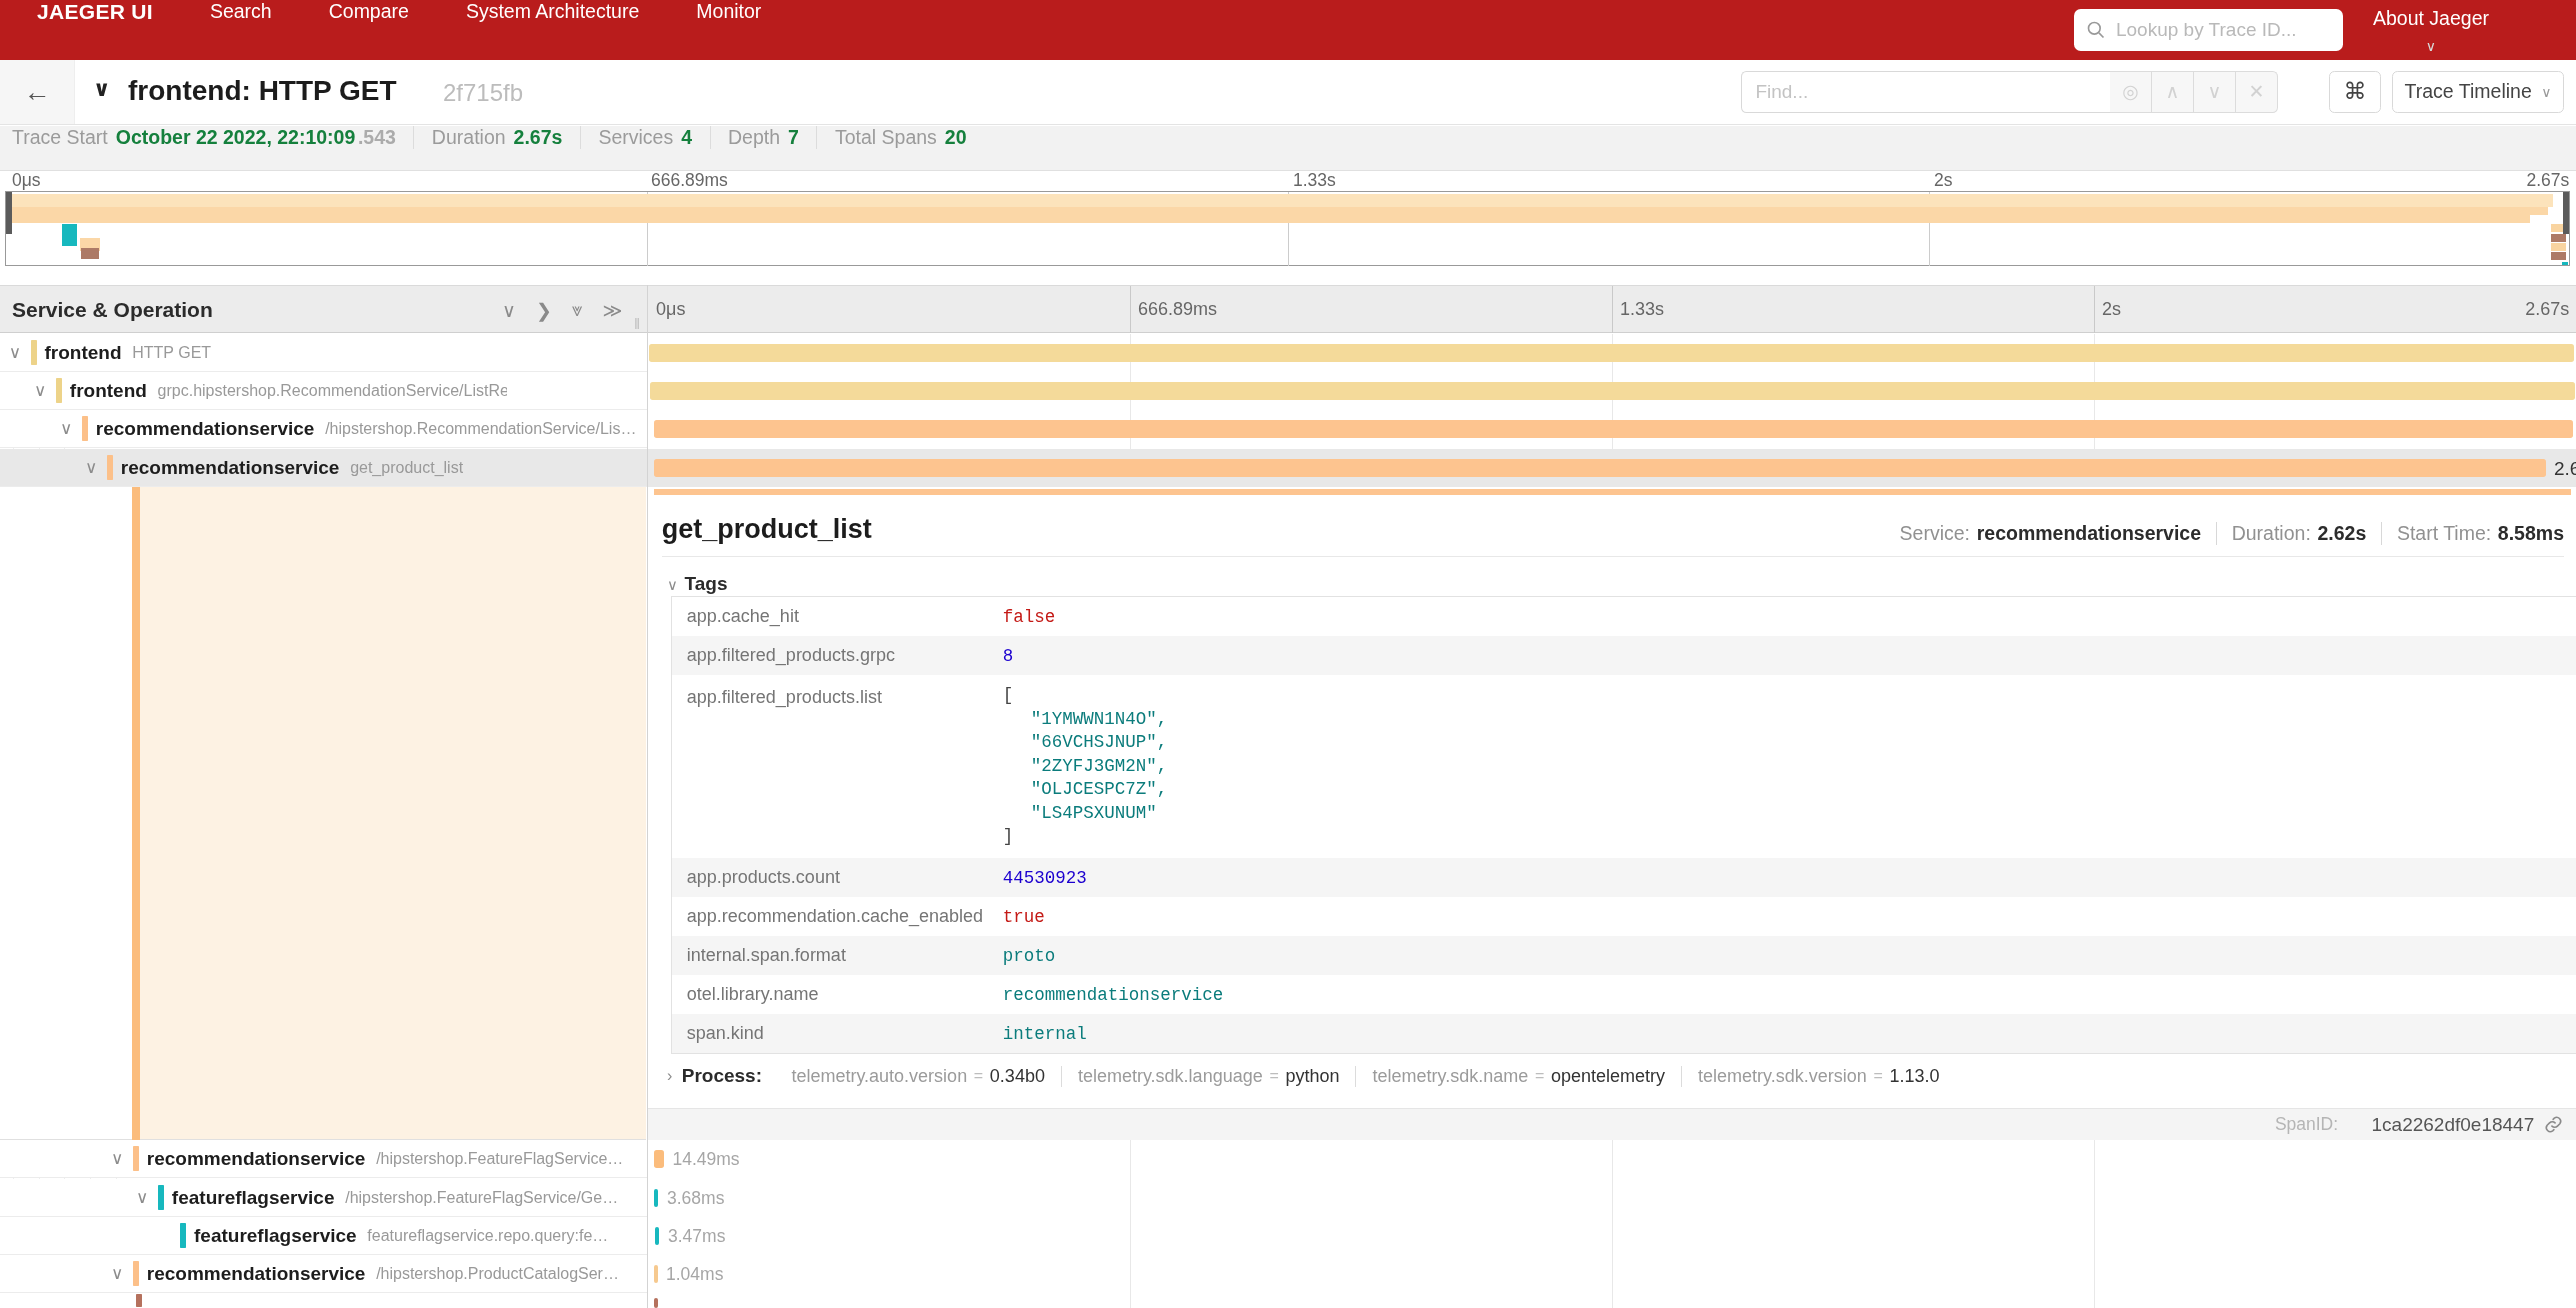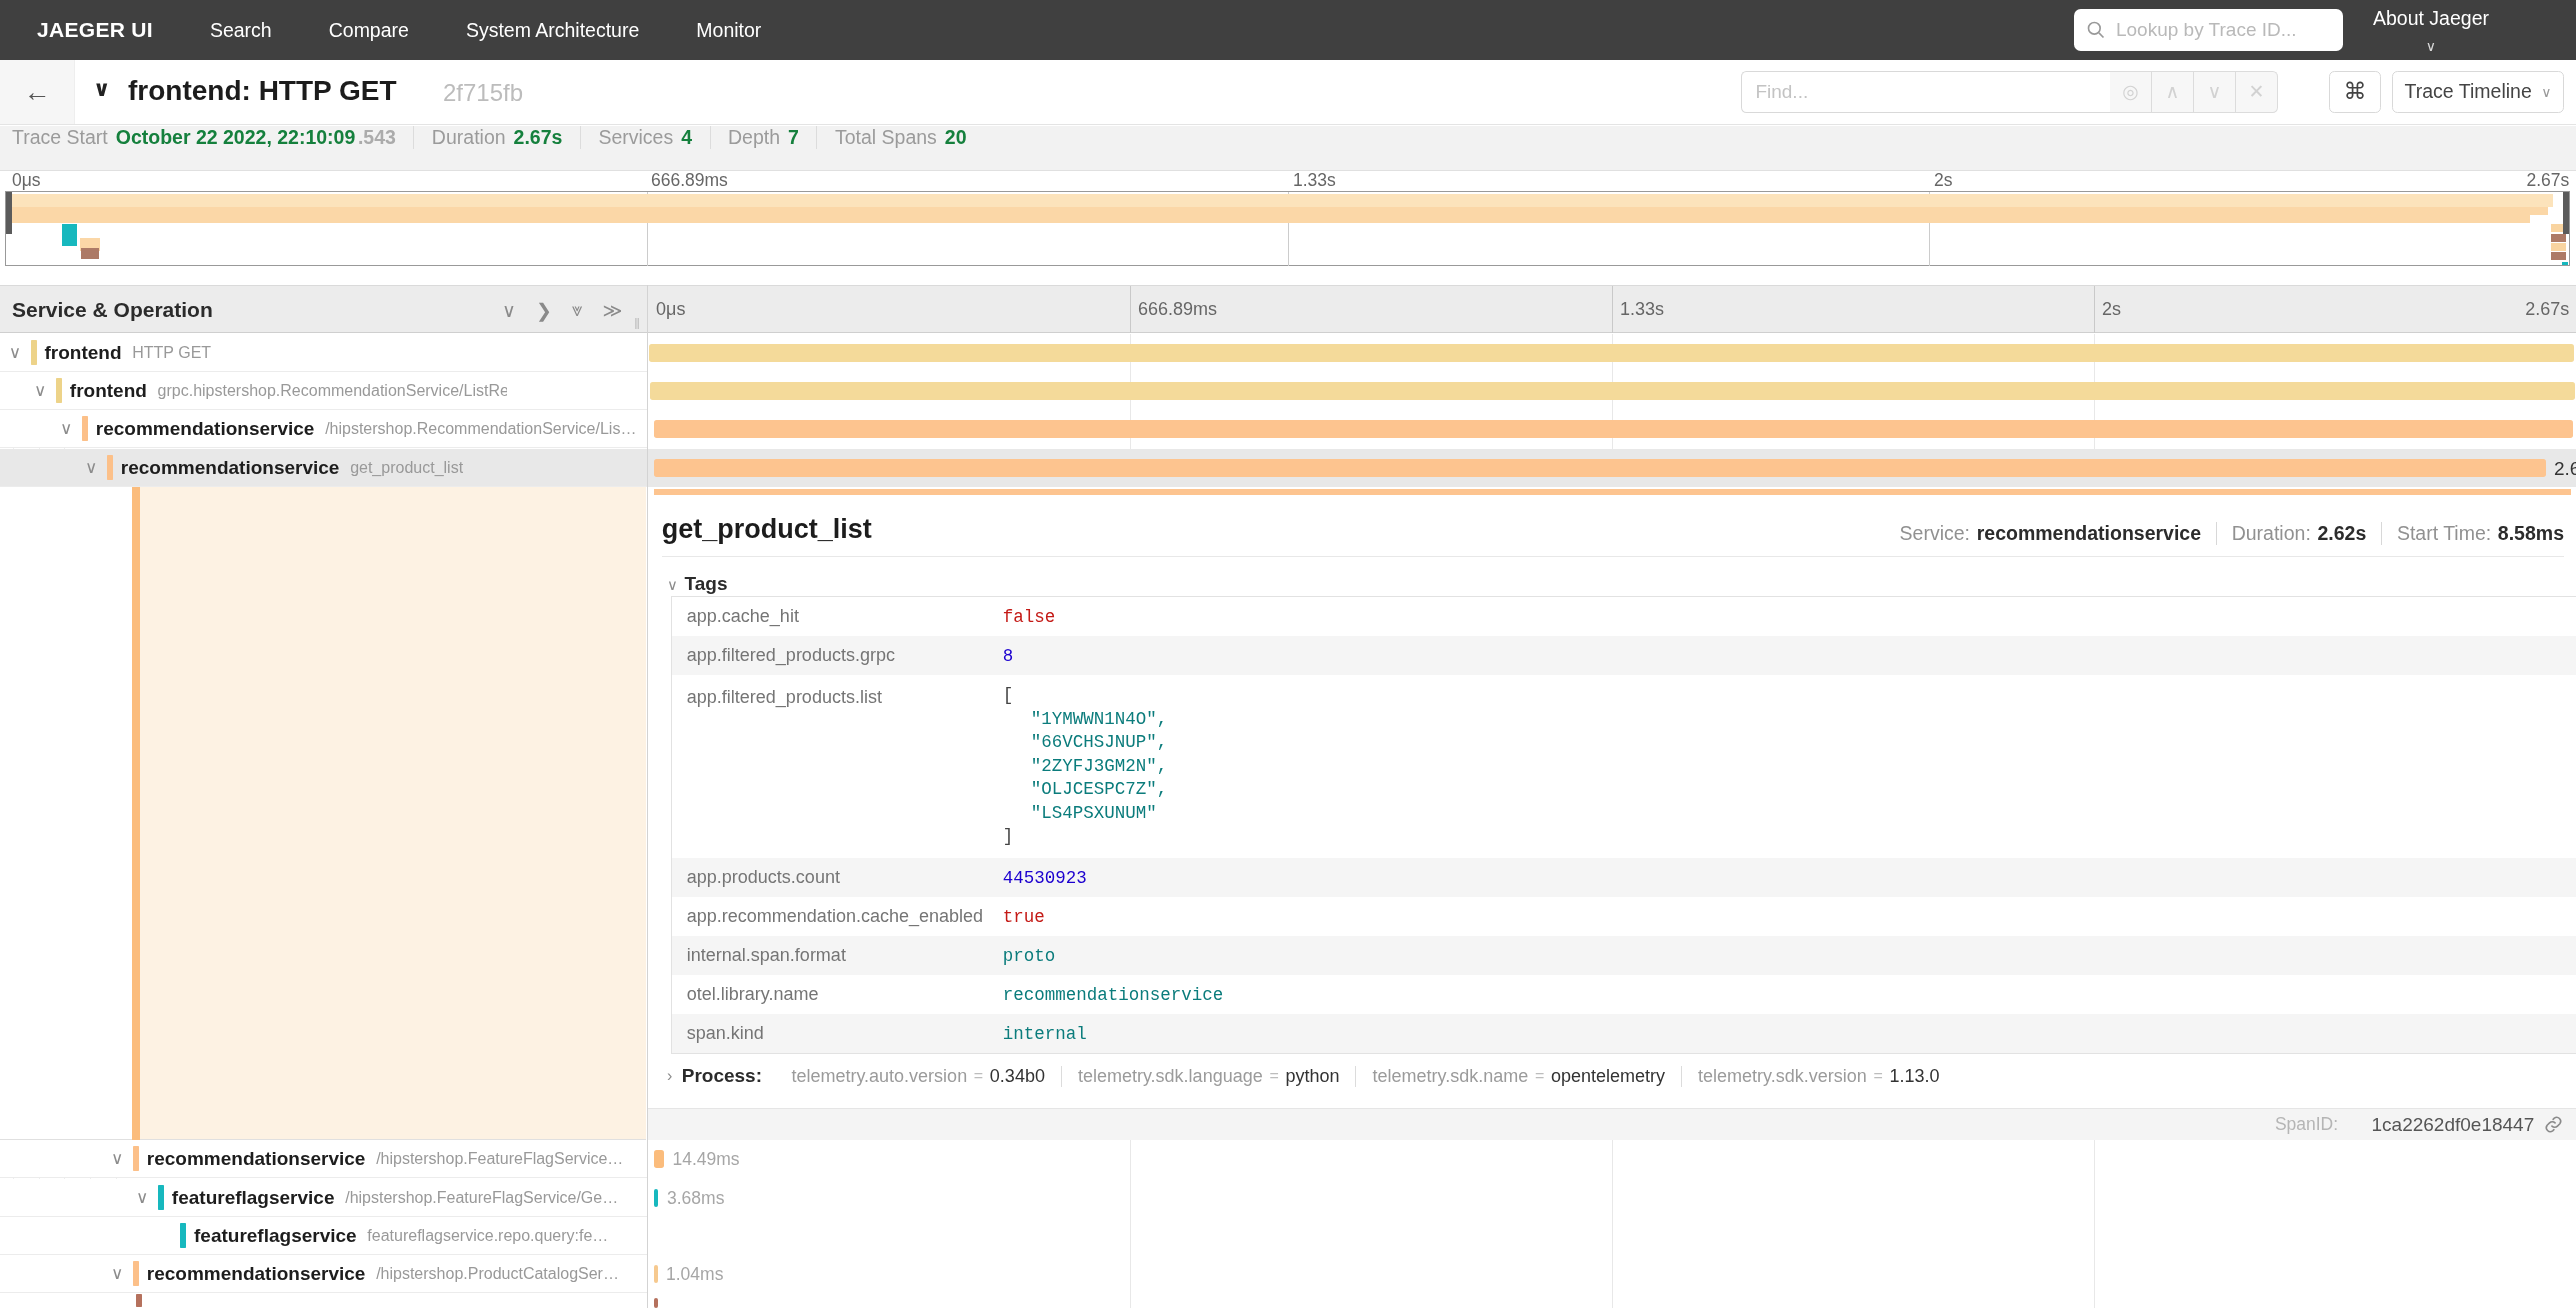--- a/index.html
+++ b/index.html
@@ -1,20 +1,20 @@
 <!DOCTYPE html>
 <html style="font-size:10.7px"><head>
 <meta charset="utf-8">
 <style>
   html,body{margin:0;padding:0;width:2576px;height:1308px;overflow:hidden;
     font-family:"Liberation Sans","DejaVu Sans",sans-serif;background:#fff;color:#333;}
   .abs{position:absolute;}
   .root{position:relative;width:2576px;height:1308px;overflow:hidden;}
   
-  .topnav{left:0;top:0;width:2576px;height:60px;background:#404040;display:flex;align-items:center;}
+  .topnav{left:0;top:0;width:2576px;height:60px;background:#b91c1c;display:flex;align-items:flex-start;}
   .brand{color:#fff;font-weight:bold;font-size:21px;margin-left:37px;letter-spacing:0.3px;}
   .navitem{color:#fff;font-size:19.5px;margin-left:57px;cursor:pointer;}
   .nav-right{position:absolute;right:87px;top:0;height:60px;display:flex;align-items:center;gap:30px;}
   .lookup{width:269px;height:42px;background:#fff;border-radius:6.7px;display:flex;align-items:center;padding:0 12px;box-sizing:border-box;}
   .lookup input{border:0;outline:0;font-size:19px;color:#333;width:100%;margin-left:8px;font-family:inherit;}
   .lookup input::placeholder{color:#b9b9b9;}
   .about{color:#fff;font-size:19.5px;display:flex;align-items:center;gap:8px;flex-direction:column;}
   .chev-sm{font-size:14px;color:#d9d9d9;}
   
   .titlerow{left:0;top:60px;width:2576px;height:64px;background:#fff;border-bottom:0.7px solid #e4e4e4;}
@@ -421,20 +421,24 @@
   <div class="abs" style="left:647px;top:1179px;width:1929px;height:38px">
     <div class="spanbar" style="left:7.4px;top:10px;width:4px;background:#17b8be"></div>
     <div class="durlab" style="left:20px;top:9.4px">3.68ms</div>
   </div>
 
   <div class="abs trow-l" style="top:1217px;height:38px;padding-left:180px">
     <span class="cbar c-teal"></span>
     <span class="svc">featureflagservice</span>
     <span class="op">featureflagservice.repo.query:fe…</span>
   </div>
+  <div class="abs" style="left:647px;top:1217px;width:1929px;height:38px">
+    <div class="spanbar" style="left:8px;top:10px;width:4px;background:#17b8be"></div>
+    <div class="durlab" style="left:21px;top:9.4px">3.47ms</div>
+  </div>
 
   <div class="abs trow-l" style="top:1255px;height:38px;padding-left:111px">
     <span class="chev">∨</span>
     <span class="cbar c-peach"></span>
     <span class="svc">recommendationservice</span>
     <span class="op">/hipstershop.ProductCatalogSer…</span>
   </div>
   <div class="abs" style="left:647px;top:1255px;width:1929px;height:38px">
     <div class="spanbar" style="left:7.4px;top:10px;width:3.4px;background:#f6c98f"></div>
     <div class="durlab" style="left:19px;top:9.4px">1.04ms</div>

